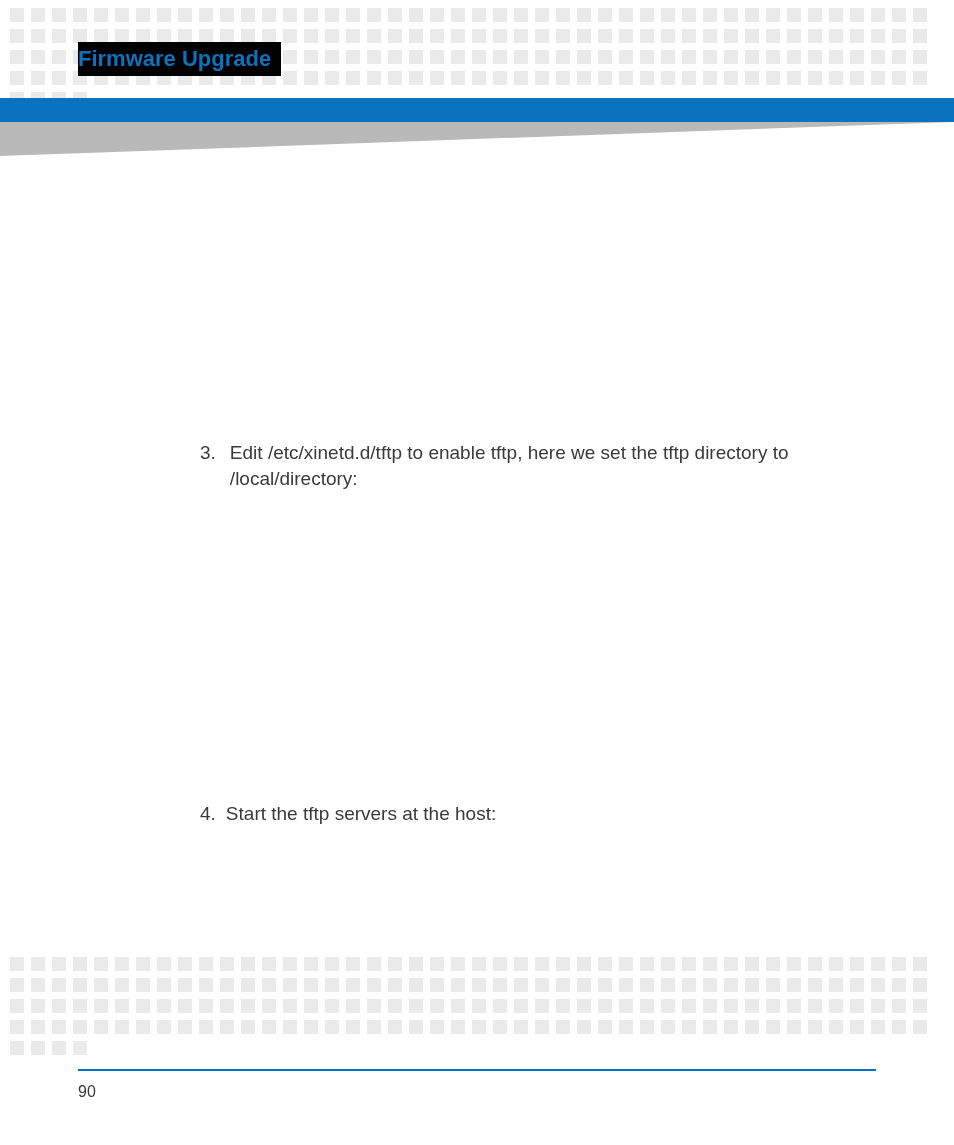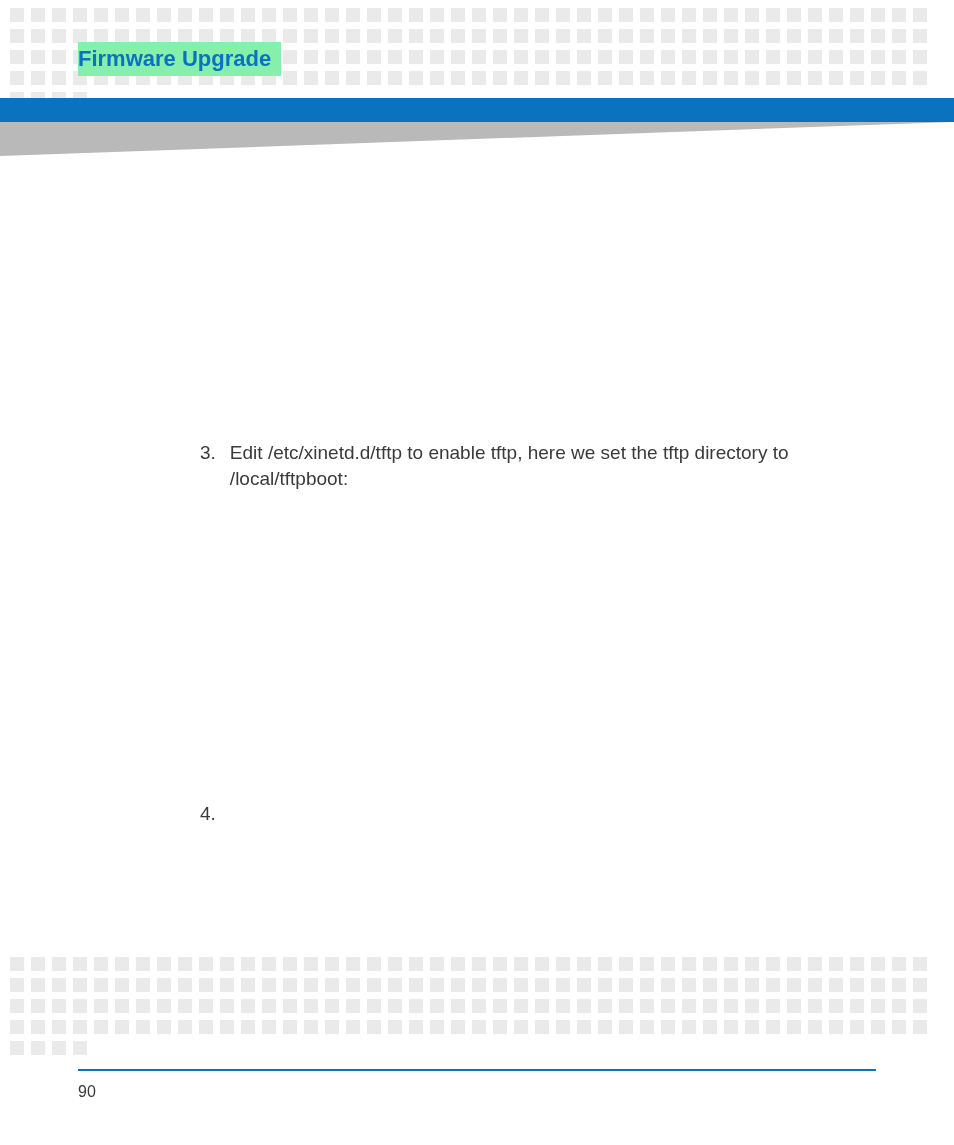--- a/index.html
+++ b/index.html
@@ -23,21 +23,21 @@
   .sq-grid i { background: #eaeaea; display: block; width: 14px; height: 14px; }
   .top-grid { top: 8px; height: 78px; }
   .bottom-grid { bottom: 110px; height: 78px; }
   .header-title {
     position: absolute;
     top: 42px;
     left: 78px;
     font-size: 22px;
     font-weight: 700;
     color: #0a72bf;
-    background: #86efac;
+    background: #000000;
     padding: 4px 10px 4px 0;
   }
   .blue-bar {
     position: absolute;
     top: 98px;
     left: 0; right: 0;
     height: 24px;
     background: #0a72bf;
   }
   .gray-wedge {
@@ -272,24 +272,25 @@
 
 <div class="gray-wedge">
   <svg viewBox="0 0 954 44" preserveAspectRatio="none">
     <polygon points="0,0 954,0 0,34" fill="#b9b9b9"></polygon>
   </svg>
 </div>
 
 <div class="content">
   <div class="item3">
     <div class="num">3.</div>
-    <div>Edit /etc/xinetd.d/tftp to enable tftp, here we set the tftp directory to /local/tftpboot:</div>
+    <div>Edit /etc/xinetd.d/tftp to enable tftp, here we set the tftp directory to /local/directory:</div>
   </div>
   <div class="item4">
     <div class="num">4.</div>
+    <div>Start the tftp servers at the host:</div>
   </div>
 </div>
 
 <div class="sq-grid bottom-grid" id="grid-bottom">
     <i></i>
     <i></i>
     <i></i>
     <i></i>
     <i></i>
     <i></i>

